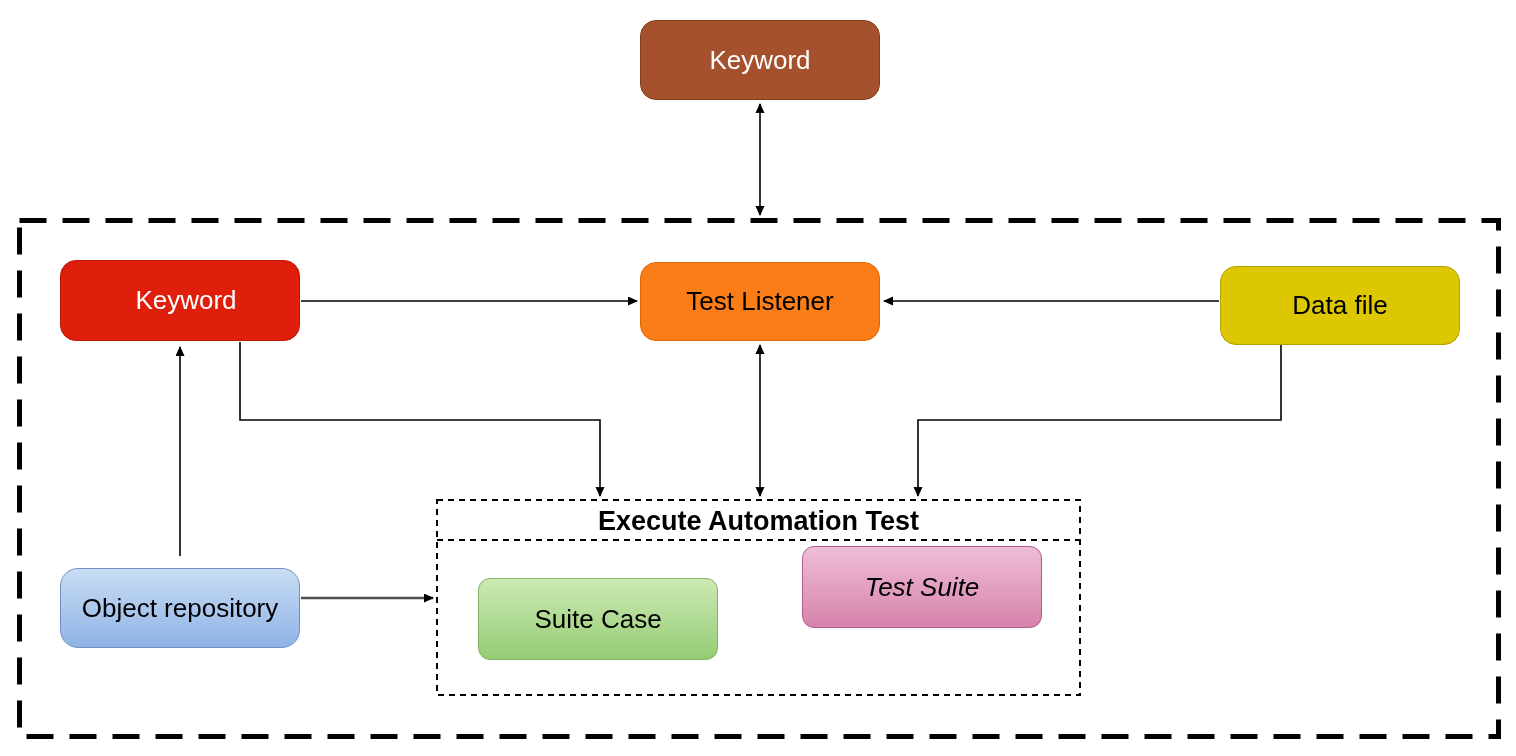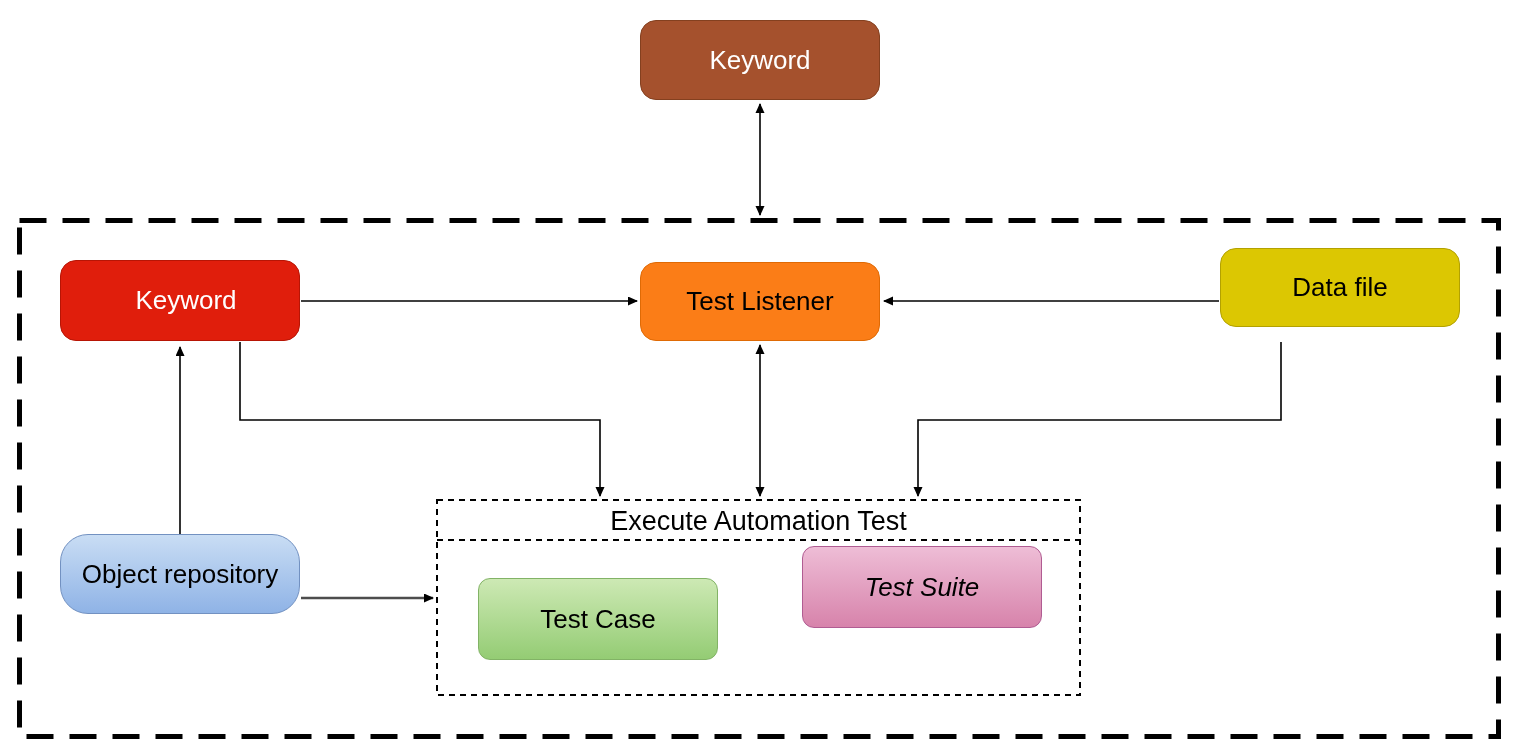--- a/index.html
+++ b/index.html
@@ -26,46 +26,46 @@
   }
   .node-keyword{
     left:60px;top:260px;width:240px;height:81px;
     background:#e01e0c;border:1px solid #b71505;color:#ffffff;padding-left:12px;
   }
   .node-test-listener{
     left:640px;top:262px;width:240px;height:79px;
     background:#fb7d17;border:1px solid #df6a05;color:#000000;justify-content:center;
   }
   .node-data-file{
-    left:1220px;top:248px;width:240px;height:79px;
+    left:1220px;top:266px;width:240px;height:79px;
     background:#dcc702;border:1px solid #b3a100;color:#000000;
   }
   .node-object-repository{
-    left:60px;top:534px;width:240px;height:80px;
+    left:60px;top:568px;width:240px;height:80px;
     background:linear-gradient(to bottom,#c9ddf4 0%,#8fb3e6 100%);
     border:1px solid #7291c1;color:#000000;
-    border-radius:28px;
+    border-radius:18px;
   }
   .node-test-case{
     left:478px;top:578px;width:240px;height:82px;
     background:linear-gradient(to bottom,#cde9b4 0%,#94cc74 100%);
     border:1px solid #82b366;color:#000000;
     border-radius:12px;
   }
   .node-test-suite{
     left:802px;top:546px;width:240px;height:82px;
     background:linear-gradient(to bottom,#eebdd6 0%,#d783ab 100%);
     border:1px solid #b05c92;color:#000000;
     border-radius:12px;
     font-style:italic;
   }
   .execute-title{
     position:absolute;left:437px;top:503px;width:643px;height:36px;
     display:flex;align-items:center;justify-content:center;
-    font-size:27px;font-weight:normal;color:#000000;z-index:2;
+    font-size:27px;font-weight:bold;color:#000000;z-index:2;
   }
 </style>
 </head>
 <body>
 
 <div class="canvas">
 
   <svg class="wires" viewBox="0 0 1516 756">
     <defs>
       <marker id="arrowE" markerWidth="10" markerHeight="10" refX="9" refY="4.5" orient="auto" markerUnits="userSpaceOnUse">
@@ -116,20 +116,20 @@
 
   <div class="node node-object-repository">
     <span>Object repository</span>
   </div>
 
   <div class="execute-title">
     <span>Execute Automation Test</span>
   </div>
 
   <div class="node node-test-case">
-    <span>Test Case</span>
+    <span>Suite Case</span>
   </div>
 
   <div class="node node-test-suite">
     <span>Test Suite</span>
   </div>
 
 </div>
 
 </body></html>

